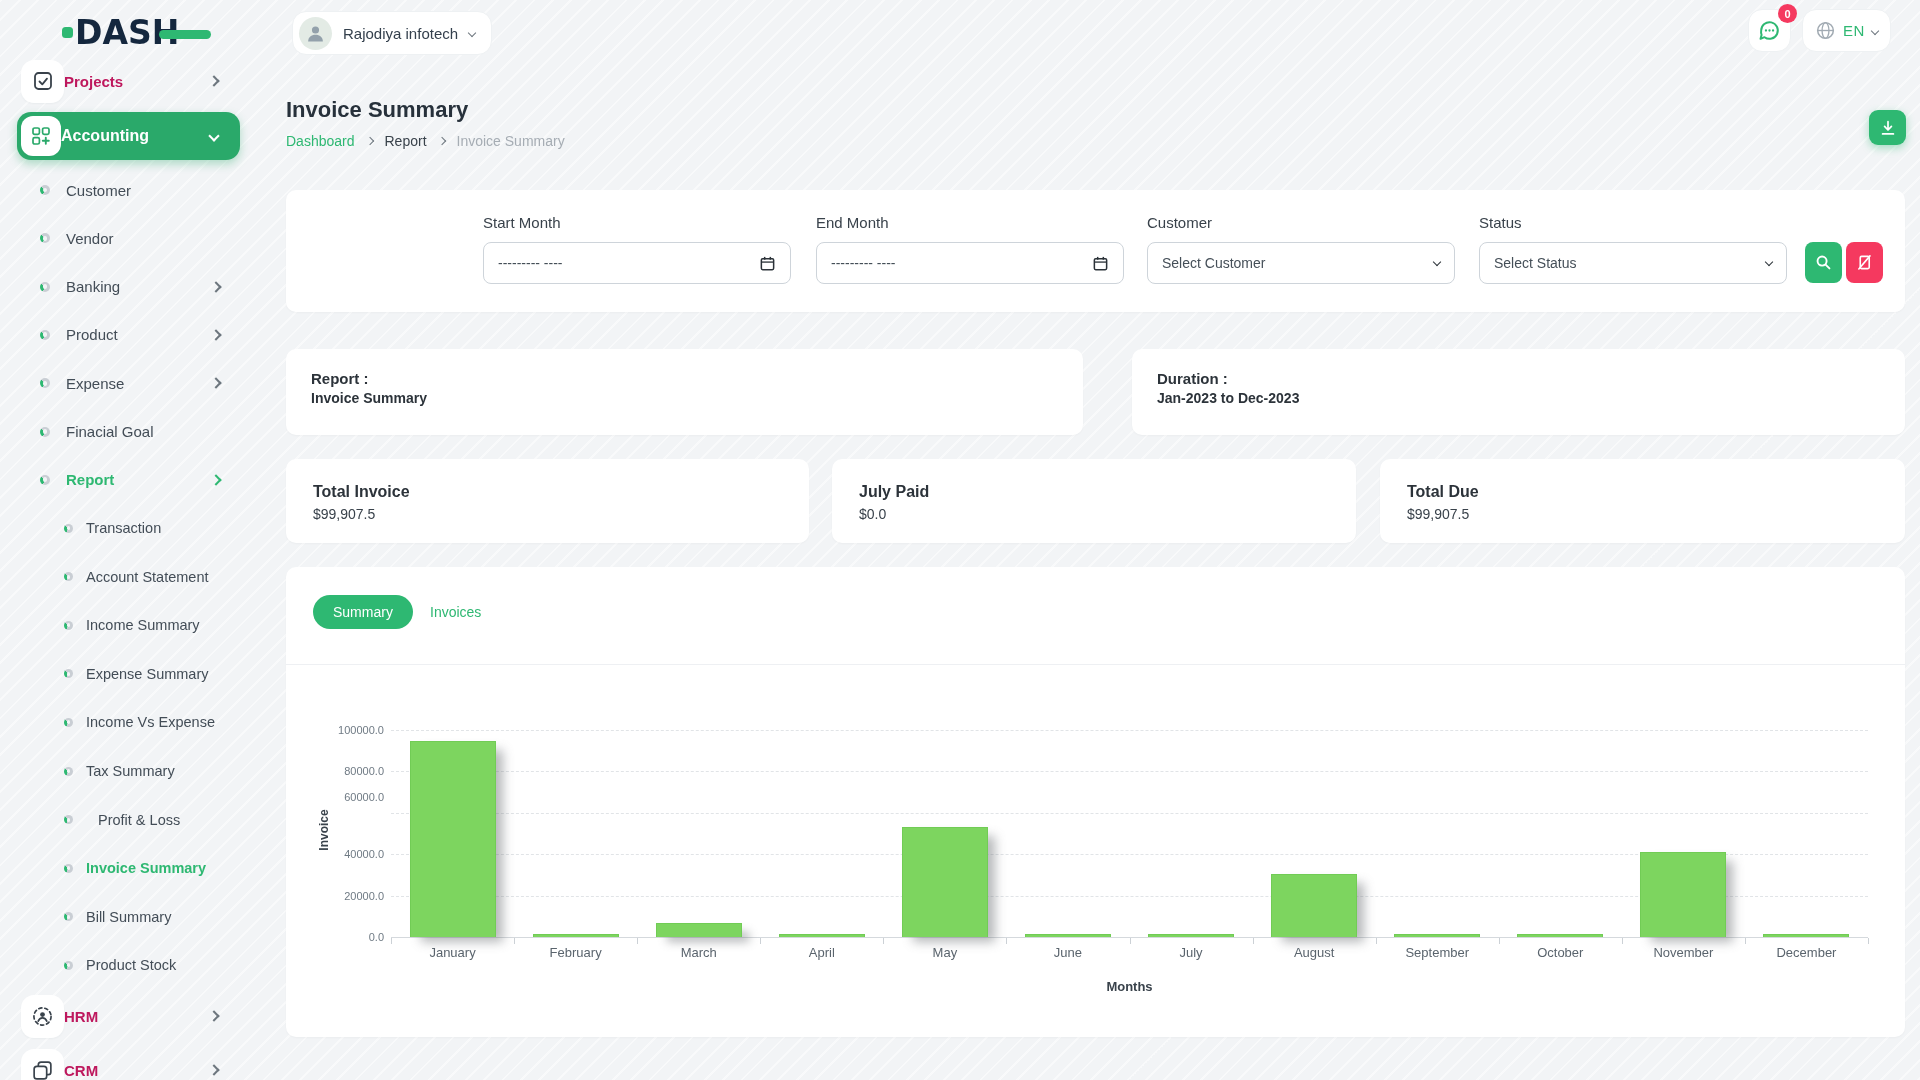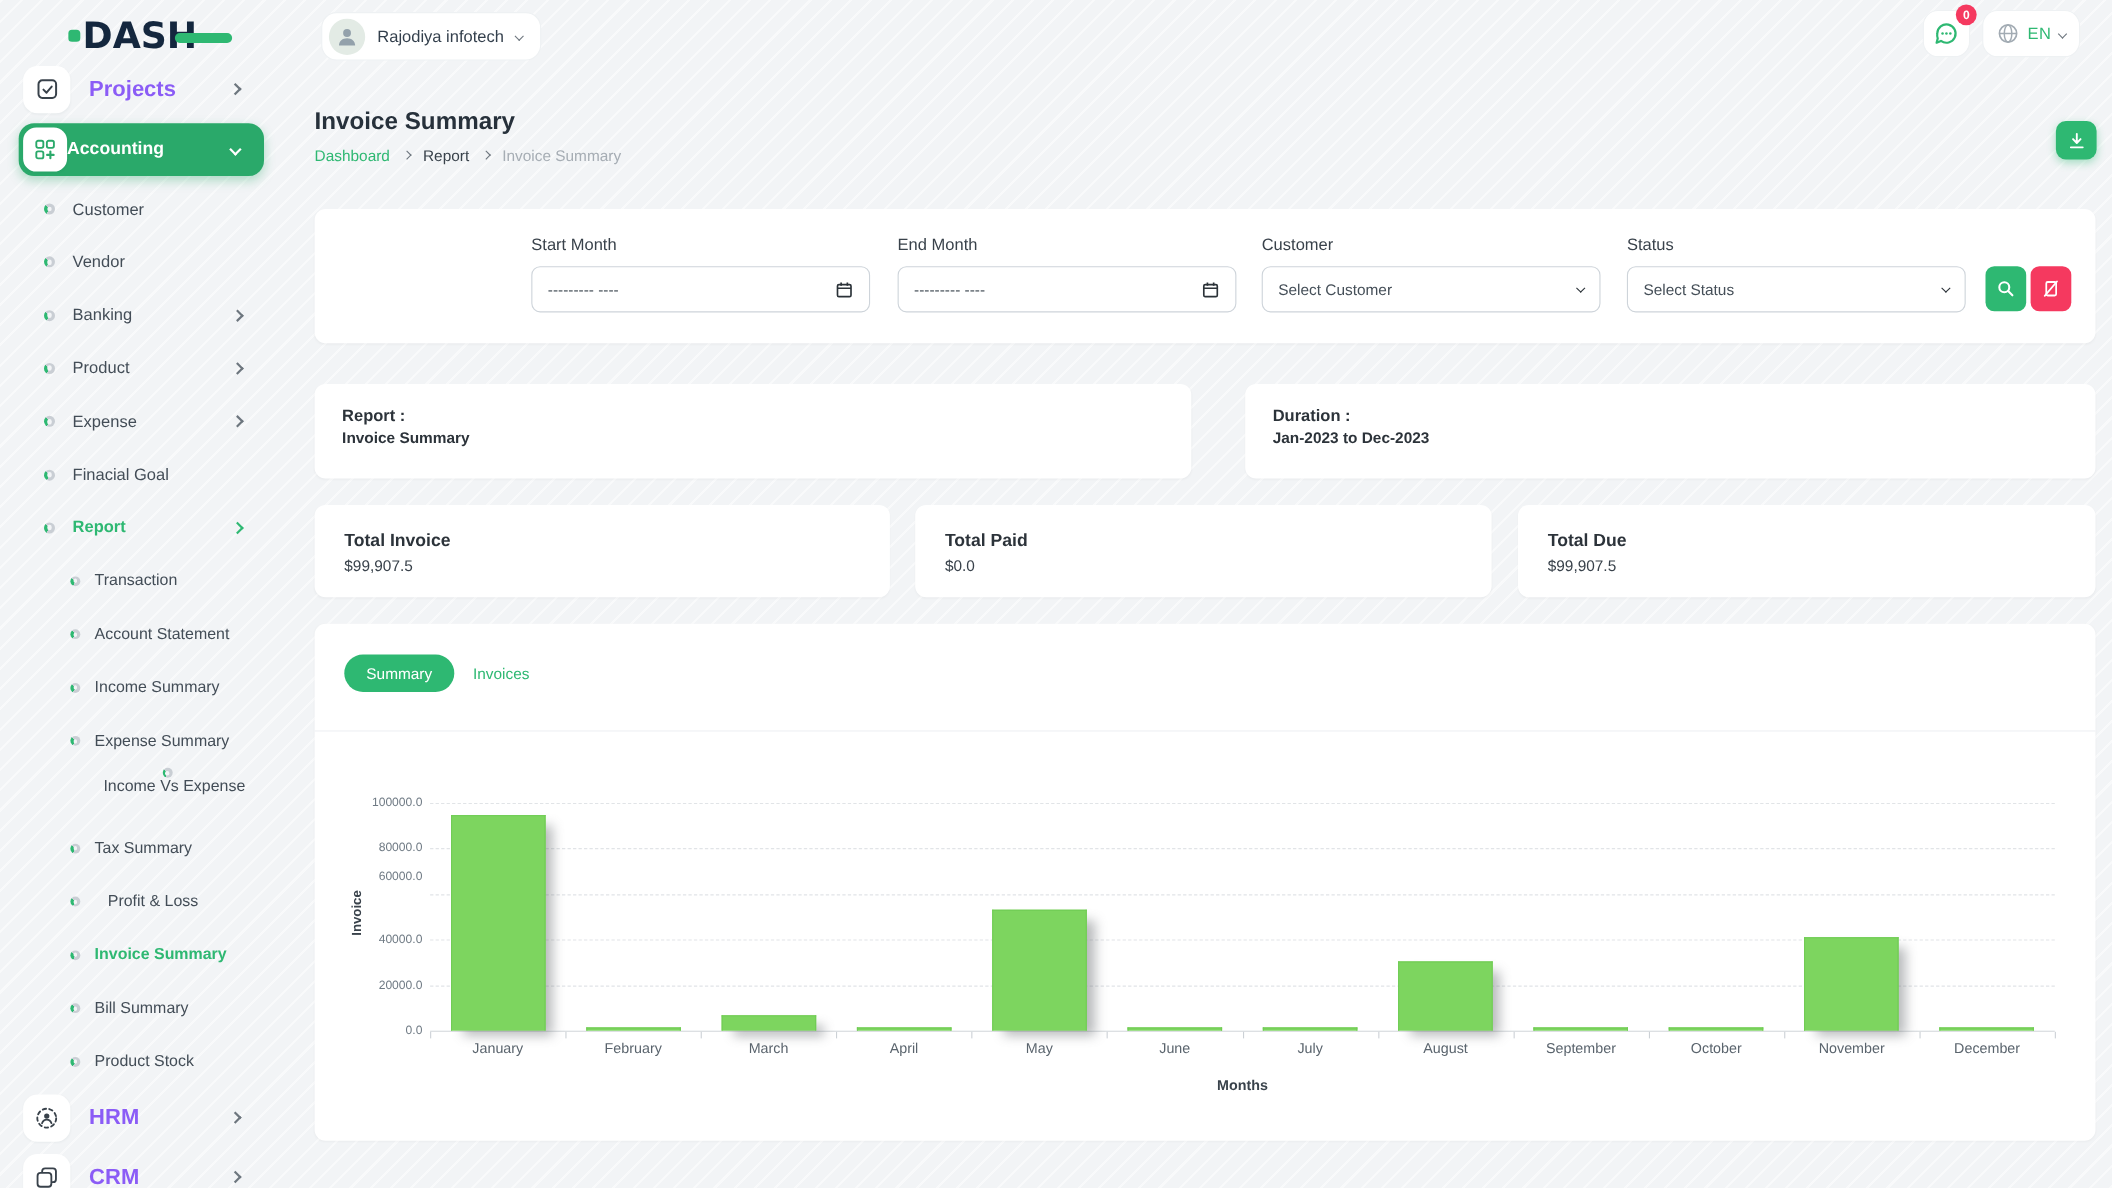--- a/index.html
+++ b/index.html
@@ -39,21 +39,21 @@
   .chv.down{transform:rotate(45deg)}
   .chv.white{border-color:#fff}
   .chv.green{border-color:var(--green)}
   .chv.sm{width:6px;height:6px;border-width:1.6px}
 
   
   .sidebar{left:0;top:0;width:256px;height:1080px;overflow:hidden}
   .side-row{position:absolute;left:17px;width:223px;height:48px;display:flex;align-items:center;cursor:pointer}
   .iconbox{width:43px;height:43px;background:#fff;border-radius:13px;display:flex;align-items:center;justify-content:center;flex:none;box-shadow:0 1px 2px rgba(30,40,50,.04)}
   .side-row .iconbox{margin-left:4px}
-  .side-row .main-label{margin-left:17px;font-size:20px;font-weight:bold;color:#8b5cf6}
+  .side-row .main-label{font-size:15px;font-weight:bold;color:#be185d}
   .side-row .row-chv{position:absolute;right:22px}
   .proj-row{top:57px}
   .hrm-row{top:992px}
   .crm-row{top:1046px}
 
   .accounting-pill{position:absolute;left:17px;top:112px;width:223px;height:48px;background:#2aa96a;border-radius:14px;
     display:flex;align-items:center;cursor:pointer;box-shadow:0 4px 10px rgba(42,169,106,.35)}
   .accounting-pill .iconbox{width:40px;height:40px;margin-left:4px;border-radius:12px}
   .accounting-pill .main-label{color:#fff;font-size:16px;font-weight:bold}
   .accounting-pill .row-chv{position:absolute;right:22px}
@@ -232,21 +232,21 @@
         <span class="side-label">Account Statement</span>
       </div>
       <div class="side-row lvl2" style="top: 601.2px;">
         <span class="bullet"></span>
         <span class="side-label">Income Summary</span>
       </div>
       <div class="side-row lvl2" style="top: 649.8px;">
         <span class="bullet"></span>
         <span class="side-label">Expense Summary</span>
       </div>
-      <div class="side-row lvl2" style="top: 698.4px; flex-direction: column;">
+      <div class="side-row lvl2" style="top: 698.4px;">
         <span class="bullet"></span>
         <span class="side-label">Income Vs Expense</span>
       </div>
       <div class="side-row lvl2" style="top: 747px;">
         <span class="bullet"></span>
         <span class="side-label">Tax Summary</span>
       </div>
       <div class="side-row lvl2" style="top: 795.6px; gap: 12px;">
         <span class="bullet"></span>
         <span class="side-label">Profit &amp; Loss</span>
@@ -366,21 +366,21 @@
 <div class="abs card info-card duration-card">
   <div class="info-label">Duration :</div>
   <div class="info-value">Jan-2023 to Dec-2023</div>
 </div>
 
 <div class="abs card stat-card stat1">
   <div class="stat-label">Total Invoice</div>
   <div class="stat-value">$99,907.5</div>
 </div>
 <div class="abs card stat-card stat2">
-  <div class="stat-label">Total Paid</div>
+  <div class="stat-label">July Paid</div>
   <div class="stat-value">$0.0</div>
 </div>
 <div class="abs card stat-card stat3">
   <div class="stat-label">Total Due</div>
   <div class="stat-value">$99,907.5</div>
 </div>
 
 <div class="abs card chart-card">
   <div class="tab-summary">Summary</div>
   <div class="tab-invoices">Invoices</div>

